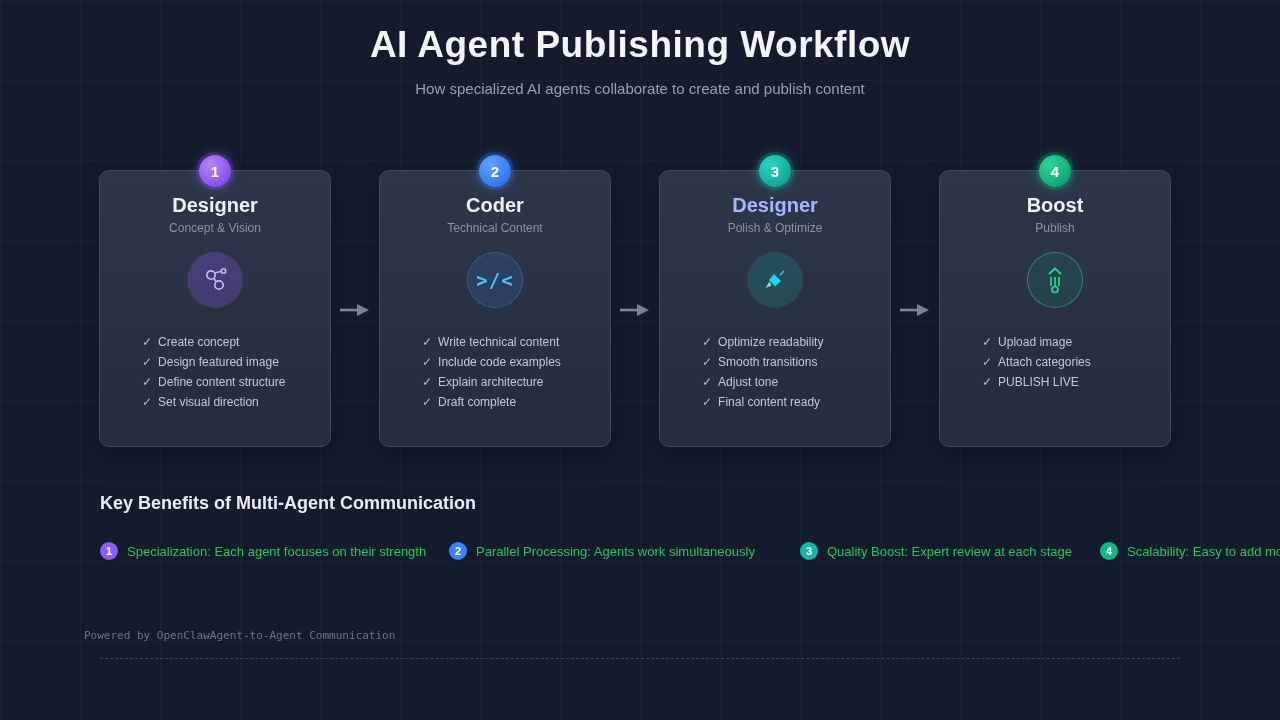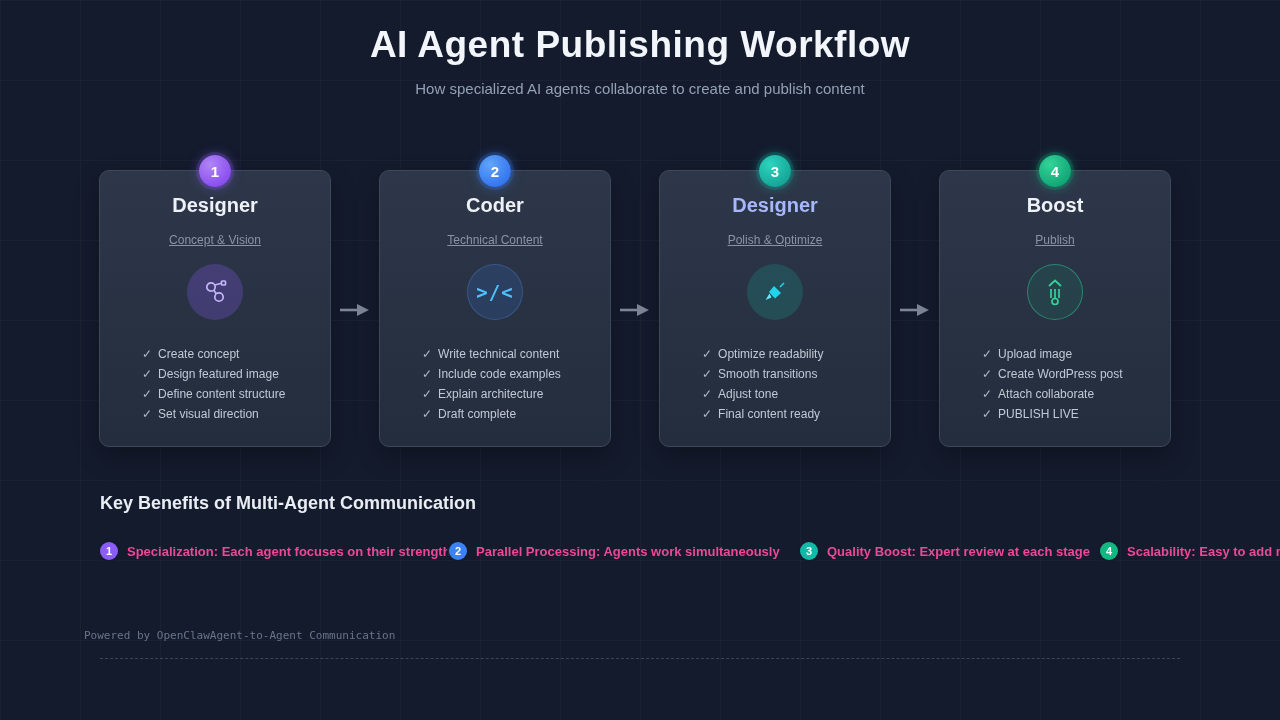--- a/index.html
+++ b/index.html
@@ -38,21 +38,21 @@
     display:flex;align-items:center;justify-content:center;
     font-size:15px;font-weight:700;color:#fff;
   }
   .card-1 .badge{background:radial-gradient(circle at 35% 30%,#b185f5,#7c3aed);box-shadow:0 0 12px rgba(139,92,246,0.55),0 0 0 3px rgba(139,92,246,0.18);}
   .card-2 .badge{background:radial-gradient(circle at 35% 30%,#60a5fa,#2563eb);box-shadow:0 0 12px rgba(59,130,246,0.55),0 0 0 3px rgba(59,130,246,0.18);}
   .card-3 .badge{background:radial-gradient(circle at 35% 30%,#2dd4bf,#0d9488);box-shadow:0 0 12px rgba(20,184,166,0.55),0 0 0 3px rgba(20,184,166,0.18);}
   .card-4 .badge{background:radial-gradient(circle at 35% 30%,#34d399,#059669);box-shadow:0 0 12px rgba(16,185,129,0.55),0 0 0 3px rgba(16,185,129,0.18);}
 
   .agent-name{font-size:20px;font-weight:700;color:#eef1f6;line-height:24px;}
   .card-3 .agent-name{color:#a7b7fd;}
-  .agent-role{font-size:12px;color:#8a94a6;margin-top:16px;line-height:15px;text-decoration:underline;}
+  .agent-role{font-size:12px;color:#8a94a6;margin-top:4px;line-height:15px;}
 
   .icon-wrap{
     width:56px;height:56px;border-radius:50%;margin:16px auto 0 auto;
     display:flex;align-items:center;justify-content:center;
   }
   .card-1 .icon-wrap{background:rgba(139,92,246,0.26);}
   .card-2 .icon-wrap{background:rgba(59,130,246,0.16);box-shadow:inset 0 0 0 1px rgba(96,165,250,0.25);}
   .card-3 .icon-wrap{background:rgba(20,184,166,0.20);}
   .card-4 .icon-wrap{background:rgba(16,185,129,0.12);box-shadow:inset 0 0 0 1px rgba(52,211,153,0.45);}
   .code-glyph{font-family:"DejaVu Sans Mono",monospace;font-size:19px;font-weight:700;color:#4cc3ff;letter-spacing:1px;}
@@ -73,21 +73,21 @@
   .benefit.b-1{left:100px;}
   .benefit.b-2{left:449px;}
   .benefit.b-3{left:800px;}
   .benefit.b-4{left:1100px;}
   .benefit-badge{
     width:18px;height:18px;border-radius:50%;flex:none;margin-right:9px;
     display:flex;align-items:center;justify-content:center;
     font-size:11px;font-weight:700;color:#fff;
     box-shadow:0 0 0 2px rgba(20,27,45,0.9);
   }
-  .benefit-text{font-size:13px;color:#ec4899;font-weight:bold;}
+  .benefit-text{font-size:13px;color:#22c55e;}
 
   
   .footer{position:absolute;left:84px;top:629px;width:1080px;display:flex;}
   .footer-text{font-family:"DejaVu Sans Mono",monospace;font-size:11px;color:#69758a;}
   .footer-divider{position:absolute;left:100px;top:658px;width:1080px;border-top:1px dashed #3a4558;}
 
   svg{display:block;}
 </style>
 </head>
 <body>
@@ -183,22 +183,21 @@
       <svg width="32" height="32" viewBox="0 0 32 32" fill="none" stroke="#34d399" stroke-width="1.7">
         <path d="M10 10 L16 4.5 L22 10"></path>
         <path d="M12 13 L12 22"></path>
         <path d="M16 13 L16 22"></path>
         <path d="M20 13 L20 22"></path>
         <circle cx="16" cy="25.5" r="3"></circle>
       </svg>
     </div>
     <div class="task-list">
       <div class="task"><span class="check">✓</span><span>Upload image</span></div>
-      <div class="task"><span class="check">✓</span><span>Create WordPress post</span></div>
-      <div class="task"><span class="check">✓</span><span>Attach collaborate</span></div>
+      <div class="task"><span class="check">✓</span><span>Attach categories</span></div>
       <div class="task"><span class="check">✓</span><span>PUBLISH LIVE</span></div>
     </div>
   </div>
 
 </div>
 
 <div class="benefits-heading">Key Benefits of Multi-Agent Communication</div>
 
 <div class="benefits-row">
   <div class="benefit b-1">

